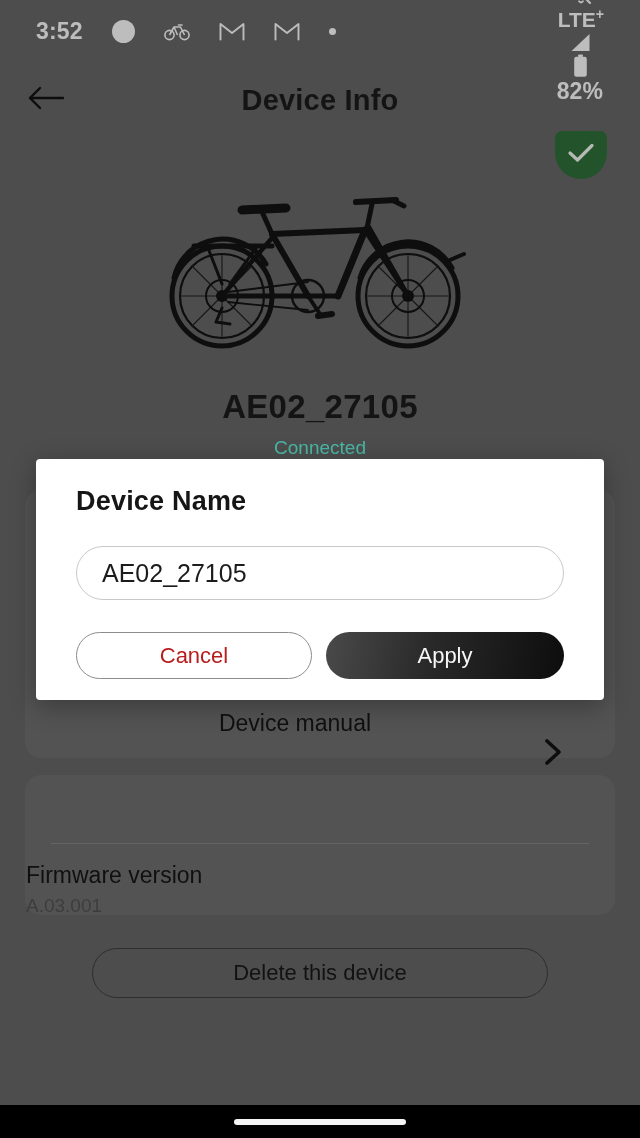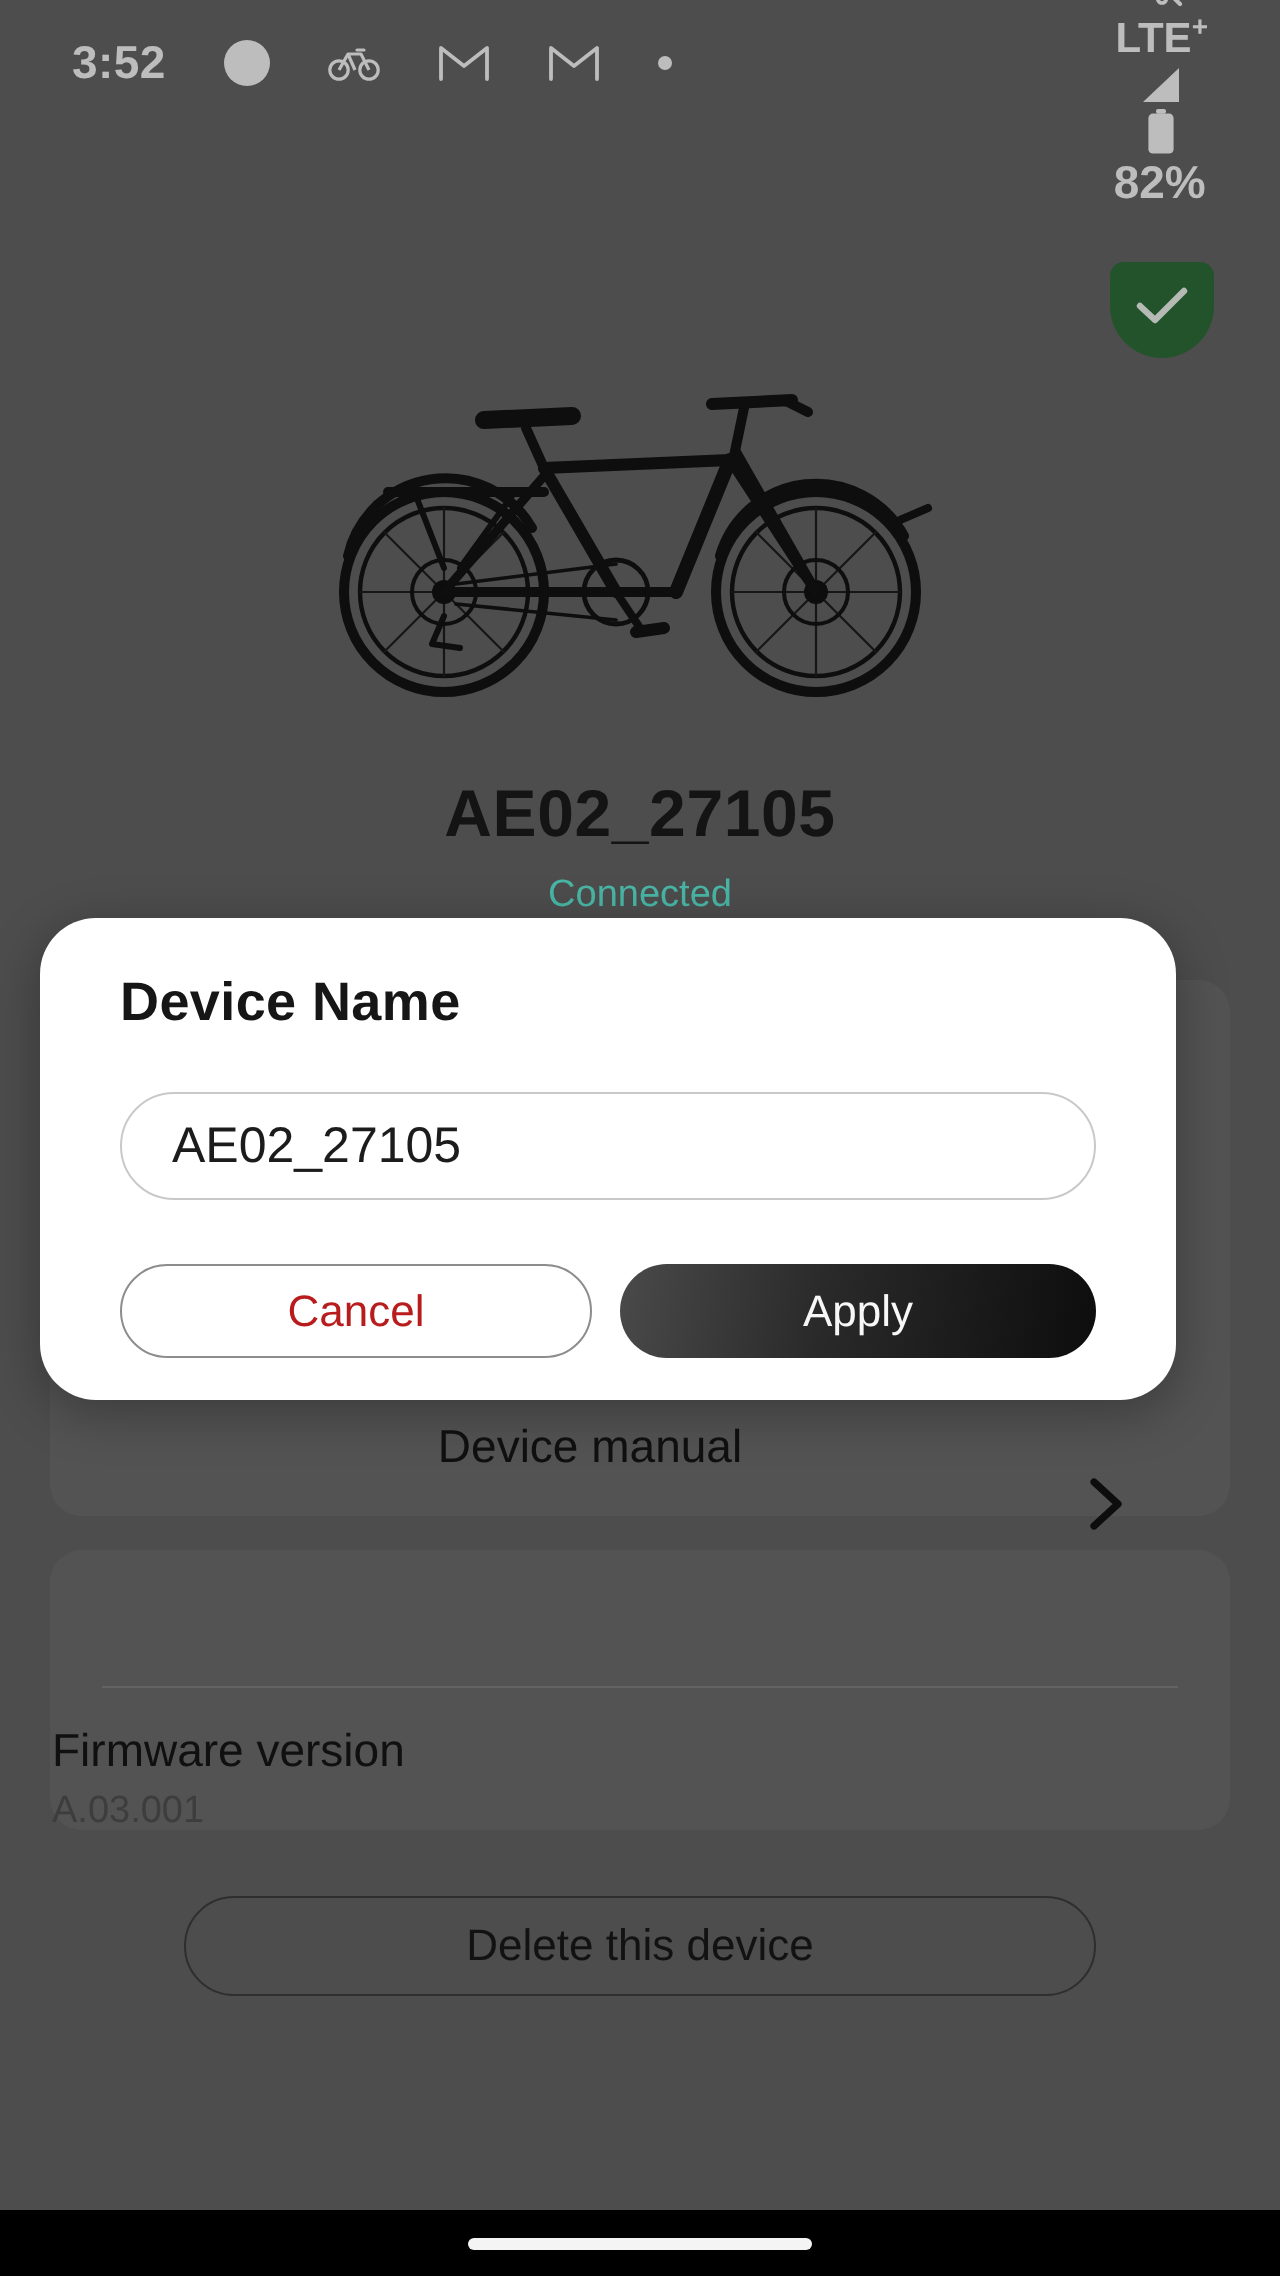--- a/index.html
+++ b/index.html
@@ -128,24 +128,24 @@
   }
 
   
   #scrim {
     position:absolute; left:0; top:0; width:640px; height:1105px;
     background:rgba(0,0,0,.22);
   }
 
   
   #device-name-dialog {
-    position:absolute; left:20px; top:459px;
+    position:absolute; left:36px; top:459px;
     width:568px; height:241px;
     background:#fff;
-    border-radius:28px;
+    border-radius:4px;
     box-shadow:0 6px 26px rgba(0,0,0,.30);
   }
   #dialog-title {
     position:absolute; left:40px; top:27px;
     font-size:27px; font-weight:700; color:#161616; letter-spacing:.2px;
   }
   #device-name-input {
     position:absolute; left:40px; top:87px;
     width:488px; height:54px;
     border:1.4px solid #c9c9c9;
@@ -244,20 +244,31 @@
         <span>
           <svg class="sb-ico" width="15" height="24" viewBox="0 0 15 24" fill="#f2f2f2">
             <rect x="5" y="0.5" width="5" height="2.4" rx="1"></rect>
             <rect x="1.2" y="2.8" width="12.6" height="20" rx="2.2"></rect>
           </svg>
         </span>
         <span id="sb-battery-text">82%</span>
       </div>
     </div>
 
+    <div id="header">
+      <div id="back-button">
+        <span>
+          <svg width="38" height="30" viewBox="0 0 38 30" fill="none" stroke="#111" stroke-width="2.4" stroke-linecap="round" stroke-linejoin="round">
+            <path d="M36 15 H3"></path>
+            <path d="M13 5 L3 15 L13 25"></path>
+          </svg>
+        </span>
+      </div>
+      <div id="page-title">Device Info</div>
+    </div>
 
     <div id="verified-shield">
       <svg width="30" height="22" viewBox="0 0 30 22" fill="none" stroke="#e8efe8" stroke-width="3.2" stroke-linecap="round" stroke-linejoin="round">
         <path d="M4 11 L11.5 18 L26 3.5"></path>
       </svg>
     </div>
 
     <div id="bike-hero">
       <svg width="320" height="160" viewBox="0 0 320 160" fill="none">
         <g stroke="#121212" stroke-width="3.2" fill="none" stroke-linecap="round" stroke-linejoin="round">

